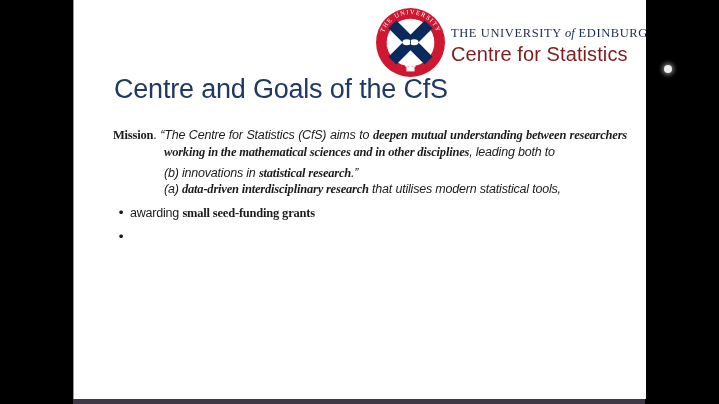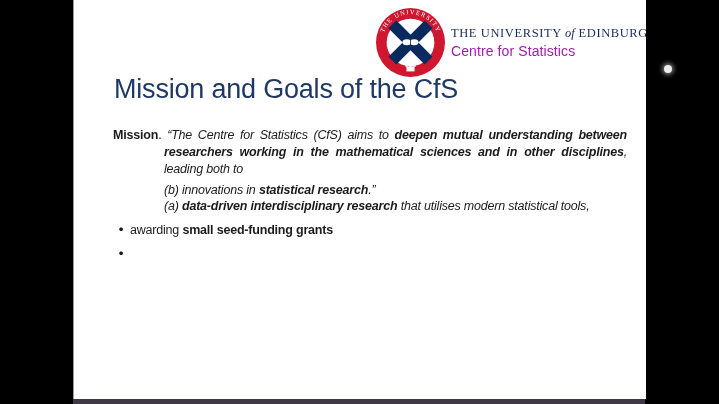--- a/index.html
+++ b/index.html
@@ -9,30 +9,30 @@
   .slide{position:absolute;left:73px;top:0;width:572px;height:399px;background:#ffffff;
          border-left:1px solid #9a9a9a;overflow:hidden;}
   .bottom-strip{position:absolute;left:73px;top:399px;width:572px;height:5px;background:#3f3945;}
 
   
   .crest{position:absolute;left:301px;top:7px;width:71px;height:71px;}
   .lockup{position:absolute;left:377px;top:26px;color:#1a2b57;}
   .uni-line{font-family:"Liberation Serif",serif;font-size:12.5px;letter-spacing:0.6px;
             white-space:nowrap;color:#1a2b57;}
   .uni-line .of{font-style:italic;text-transform:none;letter-spacing:0;}
-  .centre-line{font-size:14px;margin-top:2px;color:#a21caf;letter-spacing:0.1px;}
+  .centre-line{font-size:20px;margin-top:2px;color:#7f1d1d;letter-spacing:0.1px;}
 
   
   .title{position:absolute;left:40px;top:74px;font-size:27px;color:#1f3864;
          letter-spacing:-0.2px;white-space:nowrap;}
 
   
   .content{position:absolute;left:39px;top:127px;width:514px;font-size:12.5px;
            line-height:17px;color:#1c1c1c;letter-spacing:-0.2px;}
-  .b{font-weight:bold;}
+  .b{font-weight:bold;font-family:Liberation Serif, serif;}
   .i{font-style:italic;}
   .mission{text-align:justify;padding-left:51px;text-indent:-51px;margin:0;}
   .sublist{margin:4px 0 0 51px;padding:0;list-style:none;line-height:16px;}
   .sublist li{white-space:nowrap;}
   .intro{margin:13px 0 0 5px;}
   .bullets{margin:7px 0 0 0;padding:0 0 0 17px;list-style:none;line-height:16px;}
   .bullets li{position:relative;margin-top:8px;}
   .bullets li .dot{position:absolute;left:-11px;top:0;font-size:12px;color:#1c1c1c;}
 
   
@@ -74,21 +74,21 @@
         <rect x="34" y="57" width="2" height="2"></rect>
         <rect x="38" y="57" width="2" height="2"></rect>
       </g>
     </svg>
 
     <div class="lockup">
       <div class="uni-line"><span>THE UNIVERSITY </span><span class="of">of</span><span> EDINBURGH</span></div>
       <div class="centre-line">Centre for Statistics</div>
     </div>
 
-    <div class="title">Mission and Goals of the CfS</div>
+    <div class="title">Centre and Goals of the CfS</div>
 
     <div class="content">
       <p class="mission"><span class="b">Mission</span><span>. </span><span class="i">“The Centre for Statistics (CfS) aims to </span><span class="b i">deepen mutual understanding between researchers working in the mathematical sciences and in other disciplines</span><span class="i">, leading both to</span></p>
 
       <ul class="sublist">
         <li><span class="i">(b) innovations in </span><span class="b i">statistical research</span><span class="i">.”</span></li>
         <li><span class="i">(a) </span><span class="b i">data-driven interdisciplinary research</span><span class="i"> that utilises modern statistical tools,</span></li>
       </ul>
 
 

